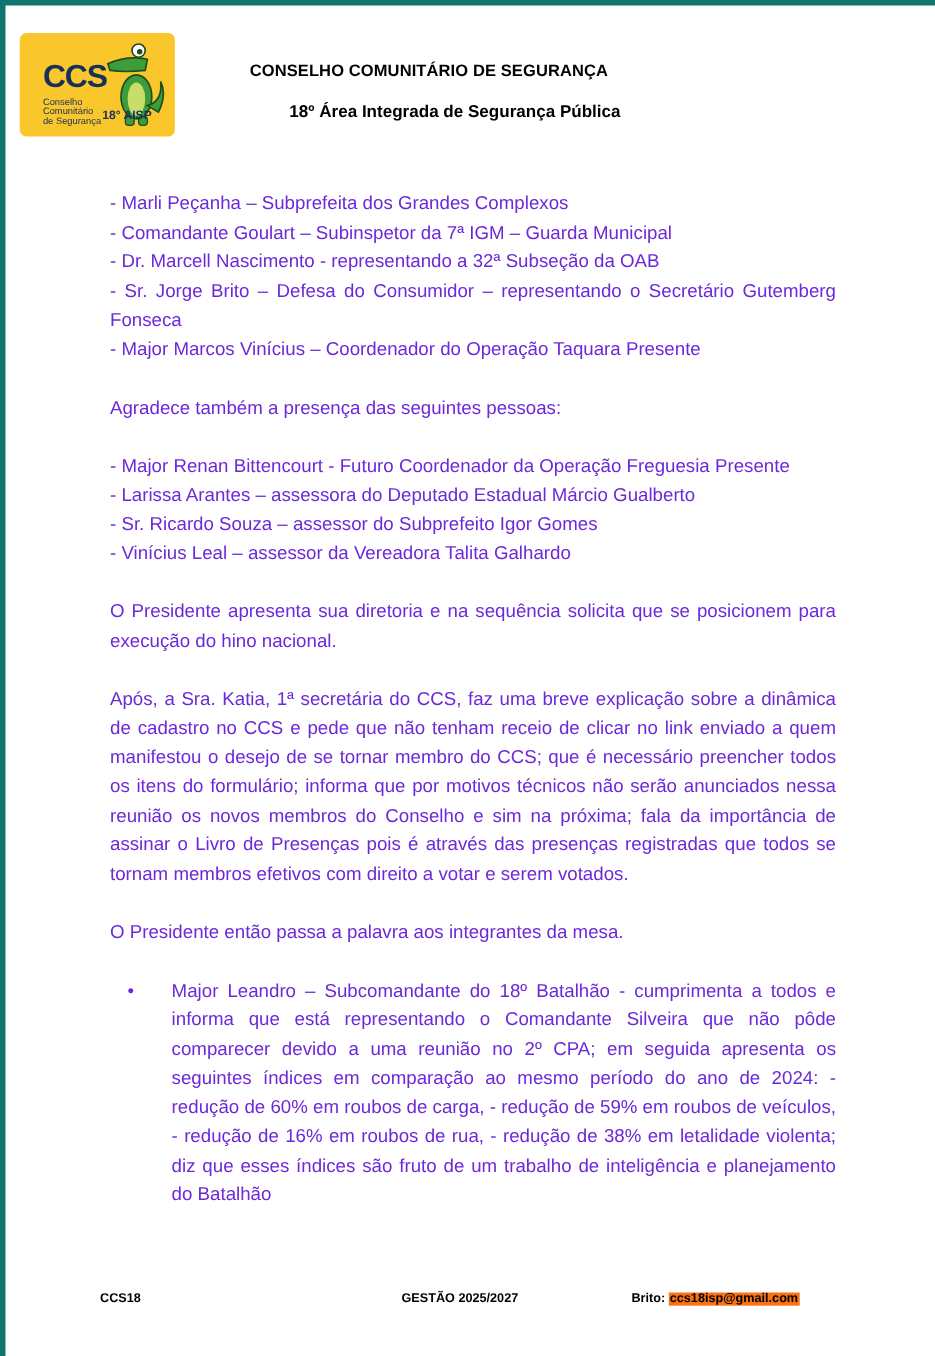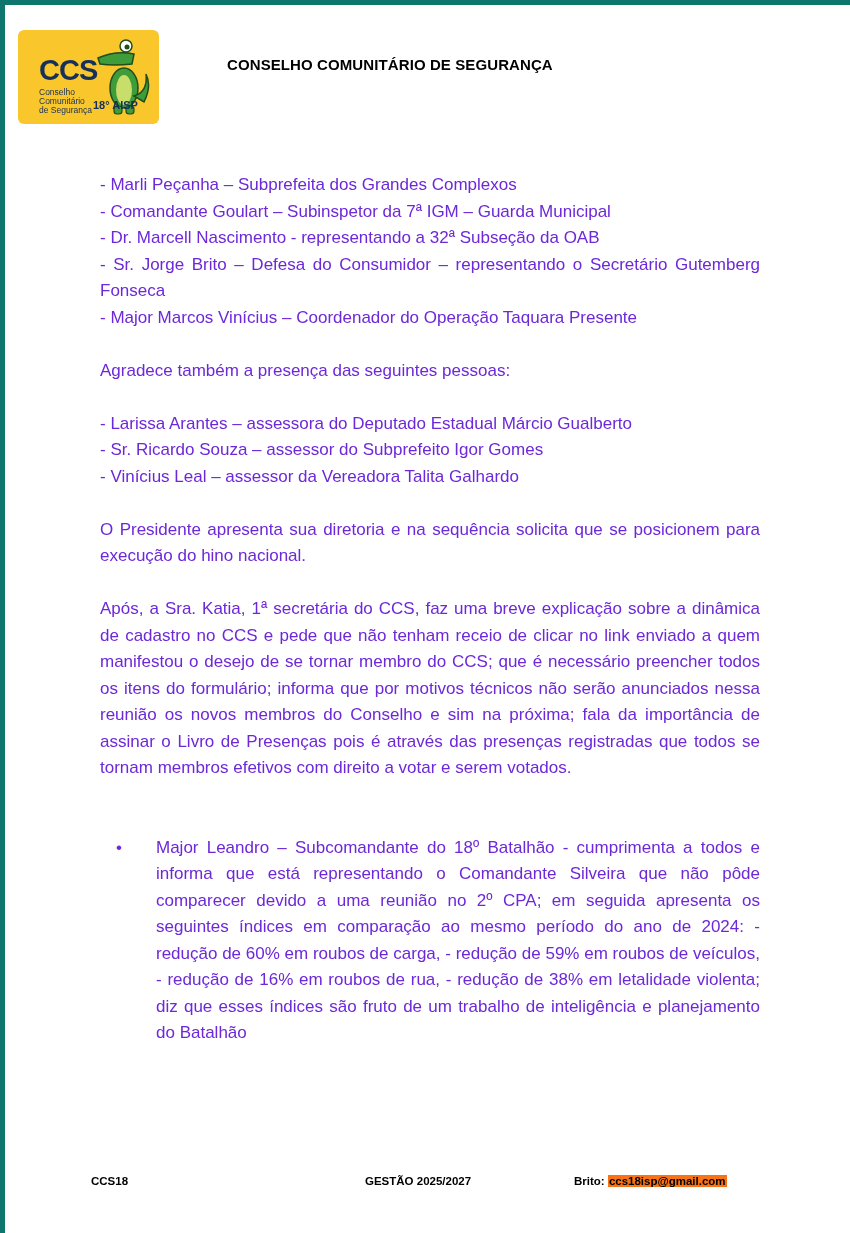--- a/index.html
+++ b/index.html
@@ -79,38 +79,41 @@
     </svg>
     <div class="sub">
       <div>Conselho</div>
       <div>Comunitário</div>
       <div>de Segurança</div>
     </div>
     <div class="aisp-text">18° AISP</div>
   </div>
 
   <div class="hdr-title">CONSELHO COMUNITÁRIO DE SEGURANÇA</div>
+  <div class="hdr-sub">18º Área Integrada de Segurança Pública</div>
 
   <div class="body">
     <p>- Marli Peçanha – Subprefeita dos Grandes Complexos</p>
     <p>- Comandante Goulart – Subinspetor da 7ª IGM – Guarda Municipal</p>
     <p>- Dr. Marcell Nascimento - representando a 32ª Subseção da OAB</p>
     <p class="j">- Sr. Jorge Brito – Defesa do Consumidor – representando o Secretário Gutemberg Fonseca</p>
     <p>- Major Marcos Vinícius – Coordenador do Operação Taquara Presente</p>
     <div class="gap"></div>
     <p>Agradece também a presença das seguintes pessoas:</p>
     <div class="gap"></div>
+    <p class="j">- Major Renan Bittencourt  - Futuro Coordenador da Operação Freguesia Presente</p>
     <p>- Larissa Arantes – assessora do Deputado Estadual Márcio Gualberto</p>
     <p>- Sr. Ricardo Souza – assessor do Subprefeito Igor Gomes</p>
     <p>- Vinícius Leal – assessor da Vereadora Talita Galhardo</p>
     <div class="gap"></div>
     <p class="j">O Presidente apresenta sua diretoria e na sequência solicita que se posicionem para execução do hino nacional.</p>
     <div class="gap"></div>
     <p class="j">Após, a Sra. Katia, 1ª secretária do CCS, faz uma breve explicação sobre a dinâmica de cadastro no CCS e pede que não tenham receio de clicar no link enviado a quem manifestou o desejo de se tornar membro do CCS; que é necessário preencher todos os itens do formulário; informa que por motivos técnicos não serão anunciados nessa reunião os novos membros do Conselho e sim na próxima; fala da importância de assinar o Livro de Presenças pois é através das presenças registradas que todos se tornam membros efetivos com direito a votar e serem votados.</p>
     <div class="gap"></div>
+    <p>O Presidente então passa a palavra aos integrantes da mesa.</p>
     <div class="gap"></div>
     <ul class="bullet-list">
       <li>
         <span class="dot">•</span>
         <span>Major Leandro – Subcomandante do 18º Batalhão - cumprimenta a todos e informa que está representando o Comandante Silveira que não pôde comparecer devido a uma reunião no 2º CPA; em seguida apresenta os seguintes índices em comparação ao mesmo período do ano de 2024: - redução de 60% em roubos de carga, - redução de 59% em roubos de veículos, - redução de 16% em roubos de rua, - redução de 38% em letalidade violenta; diz que esses índices são fruto de um trabalho de inteligência e planejamento do Batalhão</span>
       </li>
     </ul>
   </div>
 
   <div class="footer">

